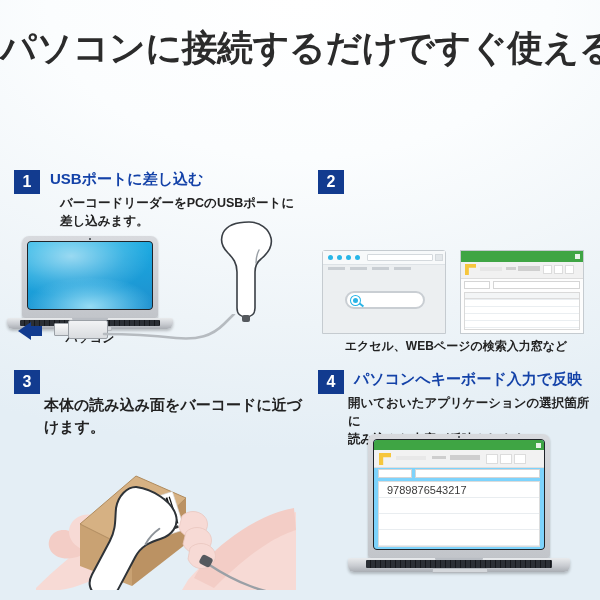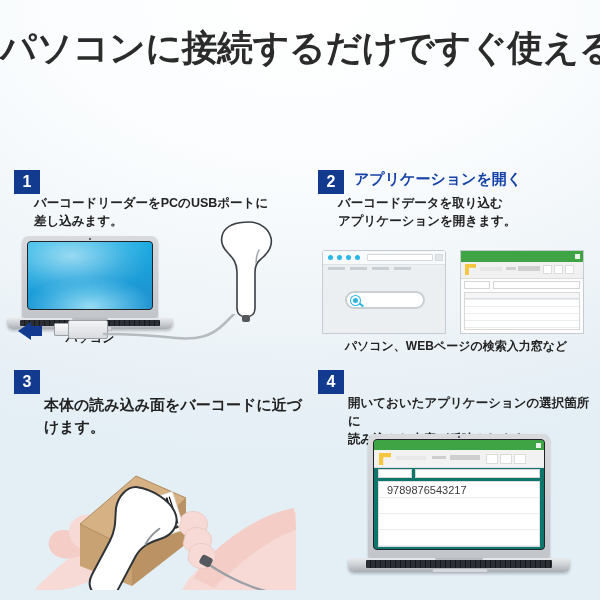--- a/index.html
+++ b/index.html
@@ -35,21 +35,21 @@
   .badge{
     position:absolute;left:0;top:2px;width:26px;height:24px;
     background:#123b8f;color:#fff;font-size:16px;font-weight:bold;
     display:flex;align-items:center;justify-content:center;
   }
   .s-head{
     position:absolute;left:36px;top:2px;
     font-size:15px;font-weight:bold;color:#1442a8;white-space:nowrap;
   }
   .s-body{
-    position:absolute;left:20px;top:26px;right:0;
+    position:absolute;left:46px;top:26px;right:0;
     font-size:12.5px;font-weight:bold;color:#222;line-height:1.45;
   }
   .s3 .s-body,.s4 .s-body{left:30px;}
   .s3 .s-body{font-size:15px;}
   .cap{
     position:absolute;text-align:center;font-size:12px;font-weight:bold;color:#222;
   }
 
   
   .laptop{position:absolute;}
@@ -156,21 +156,21 @@
   .sh-blk{position:absolute;background:#e2e2e2;}
   .sh-wbox{position:absolute;background:#ffffff;border:1px solid #dcdcdc;box-sizing:border-box;}
   .sh-fbar{position:absolute;left:3px;right:3px;top:30px;height:8px;display:flex;gap:3px;}
   .sh-fbar>i{display:block;background:#fff;border:1px solid #d5d5d5;box-sizing:border-box;}
   .sh-grid{position:absolute;left:3px;right:3px;top:41px;bottom:3px;background:#fff;border:1px solid #d9d9d9;box-sizing:border-box;
     background-image:repeating-linear-gradient(180deg,#fff 0 6px,#eaeef1 6px 7px);}
   .sh-colhead{position:absolute;left:0;right:0;top:0;height:5px;background:#f3f5f6;border-bottom:1px solid #dcdcdc;}
 
   
   .ill3{position:absolute;left:22px;top:52px;width:260px;height:170px;}
-  .sheet4{position:absolute;inset:0;background:#0f766e;overflow:hidden;}
+  .sheet4{position:absolute;inset:0;background:#7dd3fc;overflow:hidden;}
   .sh4-title{position:absolute;left:0;right:0;top:0;height:10px;background:#3fa544;}
   .sh4-close{position:absolute;right:3px;top:2.5px;width:5px;height:5px;background:#e9f3ea;}
   .sh4-tool{position:absolute;left:0;right:0;top:10px;height:17px;background:#f2f2f2;border-bottom:1px solid #dedede;}
   .sh4-logo{position:absolute;left:5px;top:3px;width:12px;height:12px;background:#f6c63c;
     clip-path:polygon(0 0,100% 0,100% 35%,35% 35%,35% 100%,0 100%);}
   .sh4-fbar{position:absolute;left:4px;right:4px;top:29px;height:9px;display:flex;gap:3px;}
   .sh4-fbar>i{display:block;background:#fff;border:1px solid #d5d5d5;box-sizing:border-box;}
   .sh4-grid{position:absolute;left:4px;right:4px;top:41px;bottom:2px;background:#fff;border:1px solid #dcdcdc;box-sizing:border-box;
     background-image:repeating-linear-gradient(180deg,#fff 0 15px,#e9edf0 15px 16px);}
   .sh4-val{position:absolute;left:8px;top:2px;font-size:11px;color:#3a3a3a;font-family:"Liberation Sans",sans-serif;}
@@ -179,20 +179,21 @@
 <body>
 
 <div id="page">
 
   <div class="hdr">
     <div class="hdr-title">パソコンに接続するだけですぐ使える</div>
   </div>
 
   <div class="step s1">
     <div class="badge">1</div>
+    <div class="s-head">USBポートに差し込む</div>
     <div class="s-body" style="white-space:pre-line">バーコードリーダーをPCのUSBポートに
 差し込みます。</div>
 
     <div class="laptop" style="left:8px;top:68px;width:136px;height:82px;">
       <div class="lt-lid">
         <div class="lt-cam"></div>
         <div class="lt-screen">
           <div class="wall"></div>
         </div>
       </div>
@@ -217,23 +218,20 @@
       <path d="M40 30 C38 34 37 38 37 43" fill="none" stroke="#9aa0a6" stroke-width="1.4" stroke-linecap="round"></path>
       <rect x="23" y="95" width="8" height="7" rx="2" fill="#55595e"></rect>
     </svg>
     <svg style="position:absolute;left:88px;top:146px;width:138px;height:34px;">
       <path d="M2 20 C30 20 56 22 74 24 C96 26 110 22 122 10 C128 4 130 2 132 0" fill="none" stroke="#b6bbc0" stroke-width="2.6" stroke-linecap="round"></path>
     </svg>
   </div>
 
   <div class="step s2">
     <div class="badge">2</div>
-    <div class="s-head">アプリケーションを開く</div>
-    <div class="s-body" style="white-space:pre-line">バーコードデータを取り込む
-アプリケーションを開きます。</div>
 
     <div class="win browser">
       <div class="br-bar">
         <span class="br-ico" style="left:5px;"></span>
         <span class="br-ico" style="left:14px;"></span>
         <span class="br-ico" style="left:23px;"></span>
         <span class="br-ico" style="left:32px;"></span>
         <span class="br-url"></span>
         <span class="br-url2"></span>
       </div>
@@ -259,21 +257,21 @@
       </div>
       <div class="sh-fbar">
         <i style="width:26px;"></i>
         <i style="flex:1;"></i>
       </div>
       <div class="sh-grid">
         <span class="sh-colhead"></span>
       </div>
     </div>
 
-    <div class="cap" style="left:0;top:170px;width:276px;">パソコン、WEBページの検索入力窓など</div>
+    <div class="cap" style="left:0;top:170px;width:276px;">エクセル、WEBページの検索入力窓など</div>
   </div>
 
   <div class="step s3">
     <div class="badge">3</div>
     <div class="s-body">本体の読み込み面をバーコードに近づけます。</div>
 
     <svg class="ill3" viewBox="0 0 260 170">
 
       <path d="M0 168 C18 150 46 126 70 110 C84 100 96 96 108 98 L122 112 C112 126 96 136 78 148 C60 160 40 168 24 170 L0 170 Z" fill="#f7dad5"></path>
 
@@ -318,20 +316,21 @@
       <path d="M150 112 C156 106 166 106 172 112 C178 118 176 128 168 132 C160 136 150 132 147 124 Z" fill="#f7dad5" stroke="#eac6bf" stroke-width="0.8"></path>
       <path d="M154 128 C160 122 170 122 176 128 C182 134 180 143 172 147 C164 151 155 147 152 139 Z" fill="#f7dad5" stroke="#eac6bf" stroke-width="0.8"></path>
 
       <path d="M172 144 C184 152 198 160 214 166 C224 170 232 172 240 173" fill="none" stroke="#9aa0a6" stroke-width="2.4" stroke-linecap="round"></path>
       <rect x="164" y="136" width="12" height="10" rx="3" fill="#55595e" transform="rotate(28 170 141)"></rect>
     </svg>
   </div>
 
   <div class="step s4">
     <div class="badge">4</div>
+    <div class="s-head">パソコンへキーボード入力で反映</div>
     <div class="s-body" style="white-space:pre-line">開いておいたアプリケーションの選択箇所に
 読み込んだ内容が反映されます。</div>
 
     <div class="laptop" style="left:50px;top:66px;width:182px;height:124px;">
       <div class="lt-lid">
         <div class="lt-cam"></div>
         <div class="lt-screen">
           <div class="sheet4">
             <div class="sh4-title">
               <span class="sh4-close"></span>

